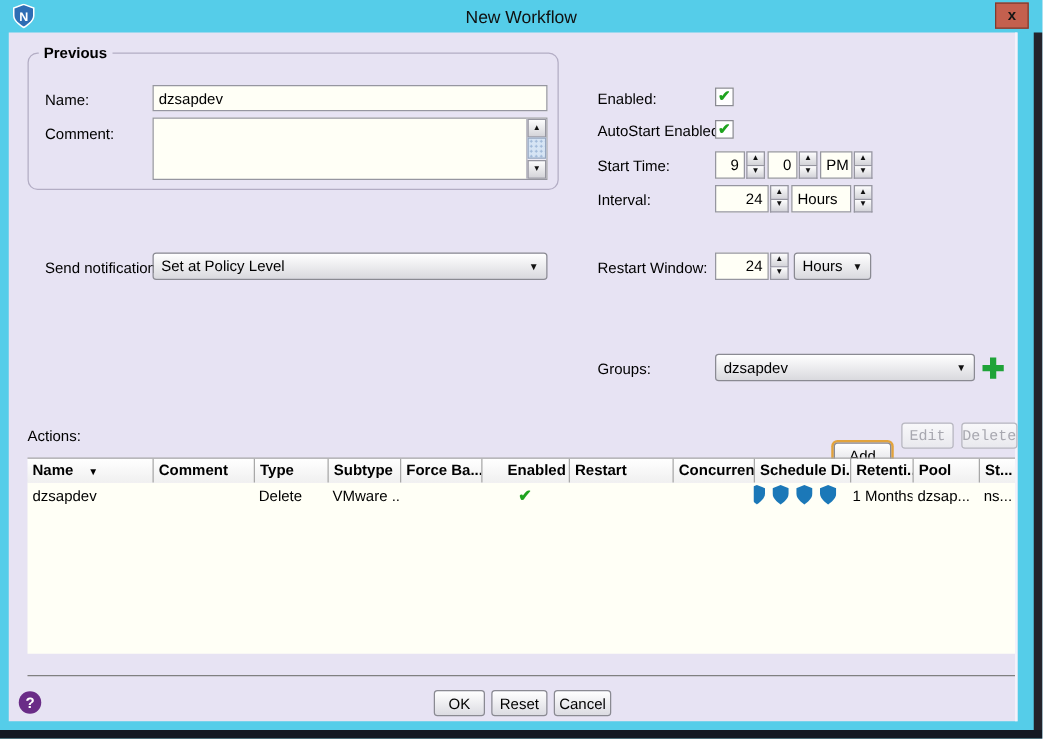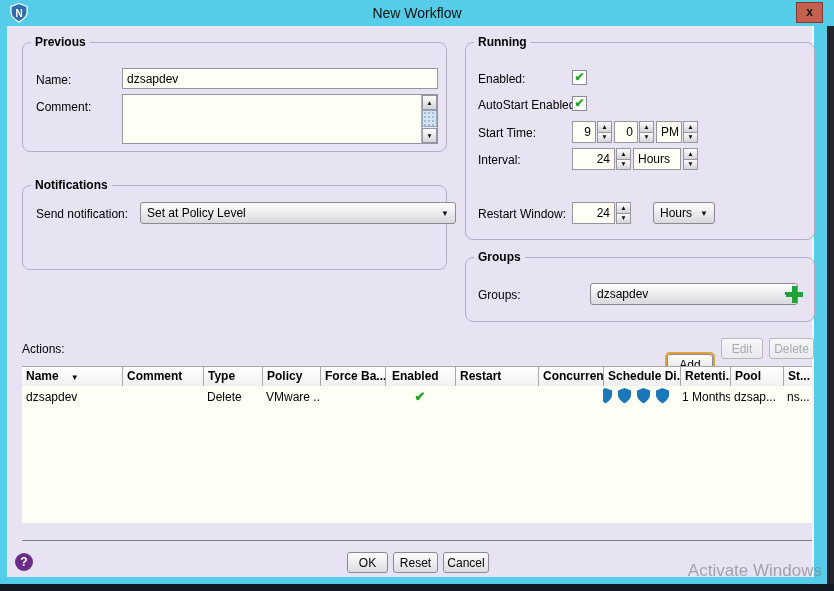--- a/index.html
+++ b/index.html
@@ -29,42 +29,42 @@
   .lbl { font-size:12px; color:#000; white-space:nowrap; }
 
   
   .tfield { height:22px; background:#FFFFF6; border:1px solid #9696A0; font-size:12px;
             display:flex; align-items:center; padding:0 4px; color:#000; }
   .num { justify-content:flex-end; }
   input.txt { height:21px; background:#FFFFF6; border:1px solid #9696A0; font-size:12px;
               padding:0 4px; font-family:"Liberation Sans", sans-serif; color:#000; width:100%; }
   .combo { height:22px; border:1px solid #8A8A92; border-radius:3px;
            background:linear-gradient(#FFFFFF,#D9D9DE);
-           display:flex; align-items:center; padding:0 18px 0 6px; font-size:12px; position:absolute;margin-left:18px; }
+           display:flex; align-items:center; padding:0 18px 0 6px; font-size:12px; position:absolute; }
   .combo .arr { position:absolute; right:6px; top:7px; font-size:8px; color:#111; line-height:1; }
 
   
   .spin { width:15px; height:22px; display:flex; flex-direction:column; }
   .sb { flex:1; border:1px solid #9696A0; background:linear-gradient(#FDFDFD,#D4D4D9);
         display:flex; align-items:center; justify-content:center; font-size:6.5px; color:#111;
         line-height:1; }
   .sb + .sb { border-top:0; }
 
   
   .cb { width:15px; height:15px; background:#FFFFFF; border:1px solid #8A8A92;
         display:flex; align-items:center; justify-content:center; }
   .cb span { color:#1EA31E; font-size:12px; font-weight:bold; margin-top:-2px; }
 
   
   .btn { height:21px; border:1px solid #8A8A92; border-radius:3px;
          background:linear-gradient(#FFFFFF,#DCDCE2); font-size:12px; color:#000;
          display:flex; align-items:center; justify-content:center; }
   .btn.focus { box-shadow:0 0 0 2px #E2A33C;margin-top:16px; }
   .btn.disabled { color:#A8A8B0; border-color:#B8B8C0;
-                  background:linear-gradient(#F8F8FA,#E9E9EE); }
+                  background:linear-gradient(#F8F8FA,#E9E9EE);font-family:Liberation Mono, monospace; }
 
   
   .thead { left:22px; top:366px; width:790px; height:20px; display:flex;
            border-top:1px solid #A8A8A8; background:linear-gradient(#FFFFFF,#F0F0F0);font-weight:bold; }
   .th { font-size:12px; color:#000; line-height:19px; padding-left:4px; overflow:hidden;
         white-space:nowrap; border-left:1px solid #A8A8A8; }
   .th:first-child { border-left:0; }
   .tbody-bg { left:22px; top:386px; width:790px; height:137px; background:#FFFFF6; }
   .trow { left:22px; top:386px; width:790px; height:22px; display:flex; }
   .td { font-size:12px; color:#000; line-height:22px; padding-left:4px; overflow:hidden;
@@ -121,32 +121,26 @@
   <div class="abs lbl" style="left:36px;top:100px">Comment:</div>
   <div class="abs comment-box">
     <div class="vscroll">
       <div class="vs-btn">▲</div>
       <div class="vs-thumb"></div>
       <div style="flex:1"></div>
       <div class="vs-btn">▼</div>
     </div>
   </div>
 
-  <div class="abs gbox" style="left:22px;top:185px;width:425px;height:85px">
-    <div class="legend">Notifications</div>
-  </div>
   <div class="abs lbl" style="left:36px;top:207px">Send notification:</div>
   <div class="combo" style="left:122px;top:202px;width:316px">
     <span>Set at Policy Level</span>
     <span class="arr">▼</span>
   </div>
 
-  <div class="abs gbox" style="left:465px;top:42px;width:350px;height:198px">
-    <div class="legend">Running</div>
-  </div>
   <div class="abs lbl" style="left:478px;top:72px">Enabled:</div>
   <div class="abs cb" style="left:572px;top:70px">
     <span style="visibility: visible;">✔</span>
   </div>
   <div class="abs lbl" style="left:478px;top:98px">AutoStart Enabled:</div>
   <div class="abs cb" style="left:572px;top:96px">
     <span style="visibility: visible;">✔</span>
   </div>
 
   <div class="abs lbl" style="left:478px;top:126px">Start Time:</div>
@@ -182,23 +176,20 @@
   <div class="abs tfield num" style="left:572px;top:202px;width:43px">24</div>
   <div class="abs spin" style="left:616px;top:202px">
     <div class="sb">▲</div>
     <div class="sb">▼</div>
   </div>
   <div class="combo" style="left:635px;top:202px;width:62px">
     <span>Hours</span>
     <span class="arr">▼</span>
   </div>
 
-  <div class="abs gbox" style="left:465px;top:257px;width:350px;height:65px">
-    <div class="legend">Groups</div>
-  </div>
   <div class="abs lbl" style="left:478px;top:288px">Groups:</div>
   <div class="combo" style="left:572px;top:283px;width:208px">
     <span>dzsapdev</span>
     <span class="arr">▼</span>
   </div>
   <div class="abs" style="left:786px;top:286px;width:17px;height:17px">
     <div class="plus-v"></div>
     <div class="plus-h"></div>
   </div>
 
@@ -207,23 +198,23 @@
   <div class="abs btn disabled" style="left:721px;top:338px;width:42px">Edit</div>
   <div class="abs btn disabled" style="left:769px;top:338px;width:45px">Delete</div>
 
   <div class="abs tbody-bg"></div>
   <div class="abs thead">
     <div class="th" style="width:100px">
       <span>Name</span><span class="sort">▼</span>
     </div>
     <div class="th" style="width:81px">Comment</div>
     <div class="th" style="width:59px">Type</div>
-    <div class="th" style="width:58px">Policy</div>
+    <div class="th" style="width:58px">Subtype</div>
     <div class="th" style="width:65px">Force Ba...</div>
-    <div class="th" style="width:70px;padding-left:6px">Enabled</div>
+    <div class="th" style="width:70px;padding-left:20px">Enabled</div>
     <div class="th" style="width:83px">Restart</div>
     <div class="th" style="width:65px">Concurrent</div>
     <div class="th" style="width:77px">Schedule Di...</div>
     <div class="th" style="width:50px">Retenti...</div>
     <div class="th" style="width:53px">Pool</div>
     <div class="th" style="width:29px">St...</div>
   </div>
 
   <div class="abs trow">
     <div class="td" style="width:100px">dzsapdev</div>
@@ -257,14 +248,13 @@
     <div class="td" style="width:53px">dzsap...</div>
     <div class="td" style="width:29px">ns...</div>
   </div>
 
   <div class="abs sep"></div>
   <div class="abs help">?</div>
   <div class="abs btn" style="left:347px;top:552px;width:41px">OK</div>
   <div class="abs btn" style="left:393px;top:552px;width:45px">Reset</div>
   <div class="abs btn" style="left:443px;top:552px;width:46px">Cancel</div>
 
-  <div class="abs watermark">Activate Windows</div>
 </div>
 
 </body></html>

